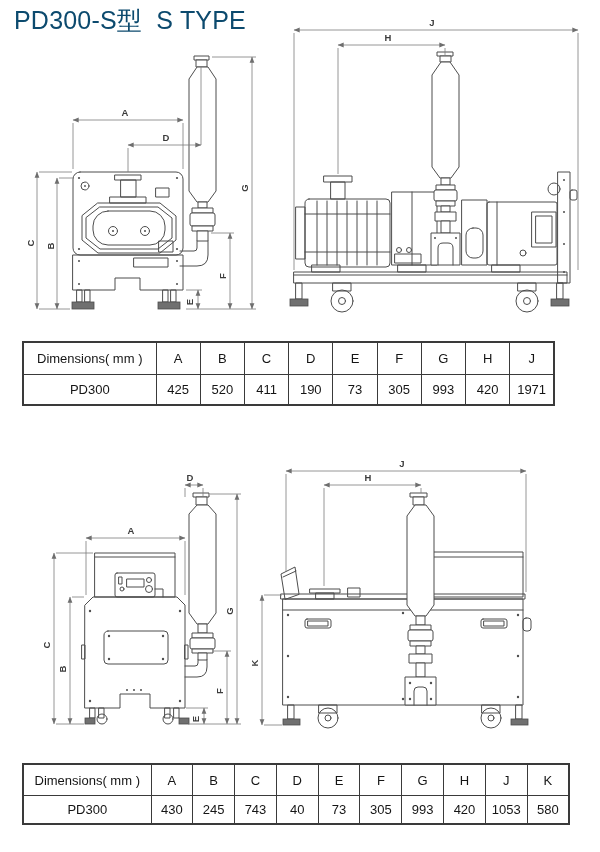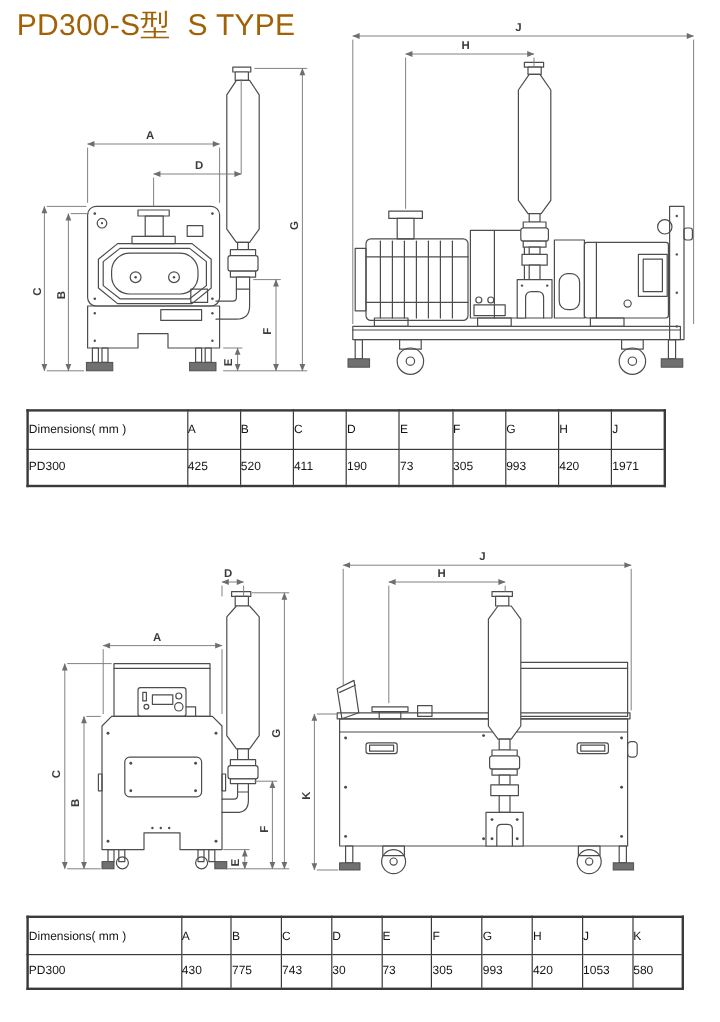--- a/index.html
+++ b/index.html
@@ -1,29 +1,29 @@
 <!DOCTYPE html>
 <html><head>
 <meta charset="utf-8">
 <style>
   html,body{margin:0;padding:0;background:#fff;}
   .page{position:relative;width:600px;height:852px;background:#ffffff;overflow:hidden;
         font-family:"Liberation Sans","DejaVu Sans",sans-serif;}
-  .title{position:absolute;font-size:25px;color:#a16207;font-weight:500;white-space:pre;letter-spacing:0.2px;}
+  .title{position:absolute;font-size:25px;color:#0c4a6e;font-weight:500;white-space:pre;letter-spacing:0.2px;}
   #title-s{left:14px;top:4px;}
   #title-ah{left:12px;top:430px;}
   svg{position:absolute;left:0;}
   #svg-s{top:0;}
   #svg-ah{top:453px;}
   .dims-table{position:absolute;border-collapse:collapse;table-layout:fixed;
               border:2px solid #3a3a3a;background:#fff;}
   #table-s{left:22px;top:341px;width:533px;}
   #table-ah{left:22px;top:763px;width:548px;}
-  .dims-table td{border:1px solid #3a3a3a;text-align:left;vertical-align:middle;
-                 font-size:10px;color:#151515;padding:0;}
+  .dims-table td{border:1px solid #3a3a3a;text-align:center;vertical-align:middle;
+                 font-size:13px;color:#151515;padding:0;}
   #table-s td.hd{height:31px;} #table-s td.vl{height:29px;}
   #table-ah td.hd{height:30px;} #table-ah td.vl{height:27px;}
   
   .ln{fill:none;stroke:#4d4d4d;stroke-width:1;stroke-linejoin:round;stroke-linecap:round;}
   .wh{fill:#ffffff;stroke:#4d4d4d;stroke-width:1;stroke-linejoin:round;}
   .pad{fill:#707070;stroke:#4d4d4d;stroke-width:0.8;}
   .dm{fill:none;stroke:#7c7c7c;stroke-width:0.8;}
   .dt{font-family:"Liberation Sans","DejaVu Sans",sans-serif;font-size:9.5px;fill:#3c3c3c;text-anchor:middle;font-weight:bold;}
   .dot{fill:#4d4d4d;stroke:none;}
 </style>
@@ -411,23 +411,23 @@
       <td class="hd">E</td>
       <td class="hd">F</td>
       <td class="hd">G</td>
       <td class="hd">H</td>
       <td class="hd">J</td>
       <td class="hd">K</td>
     </tr>
     <tr>
       <td class="vl">PD300</td>
       <td class="vl">430</td>
-      <td class="vl">775</td>
+      <td class="vl">245</td>
       <td class="vl">743</td>
-      <td class="vl">30</td>
+      <td class="vl">40</td>
       <td class="vl">73</td>
       <td class="vl">305</td>
       <td class="vl">993</td>
       <td class="vl">420</td>
       <td class="vl">1053</td>
       <td class="vl">580</td>
     </tr>
   </tbody>
     </table>
 

